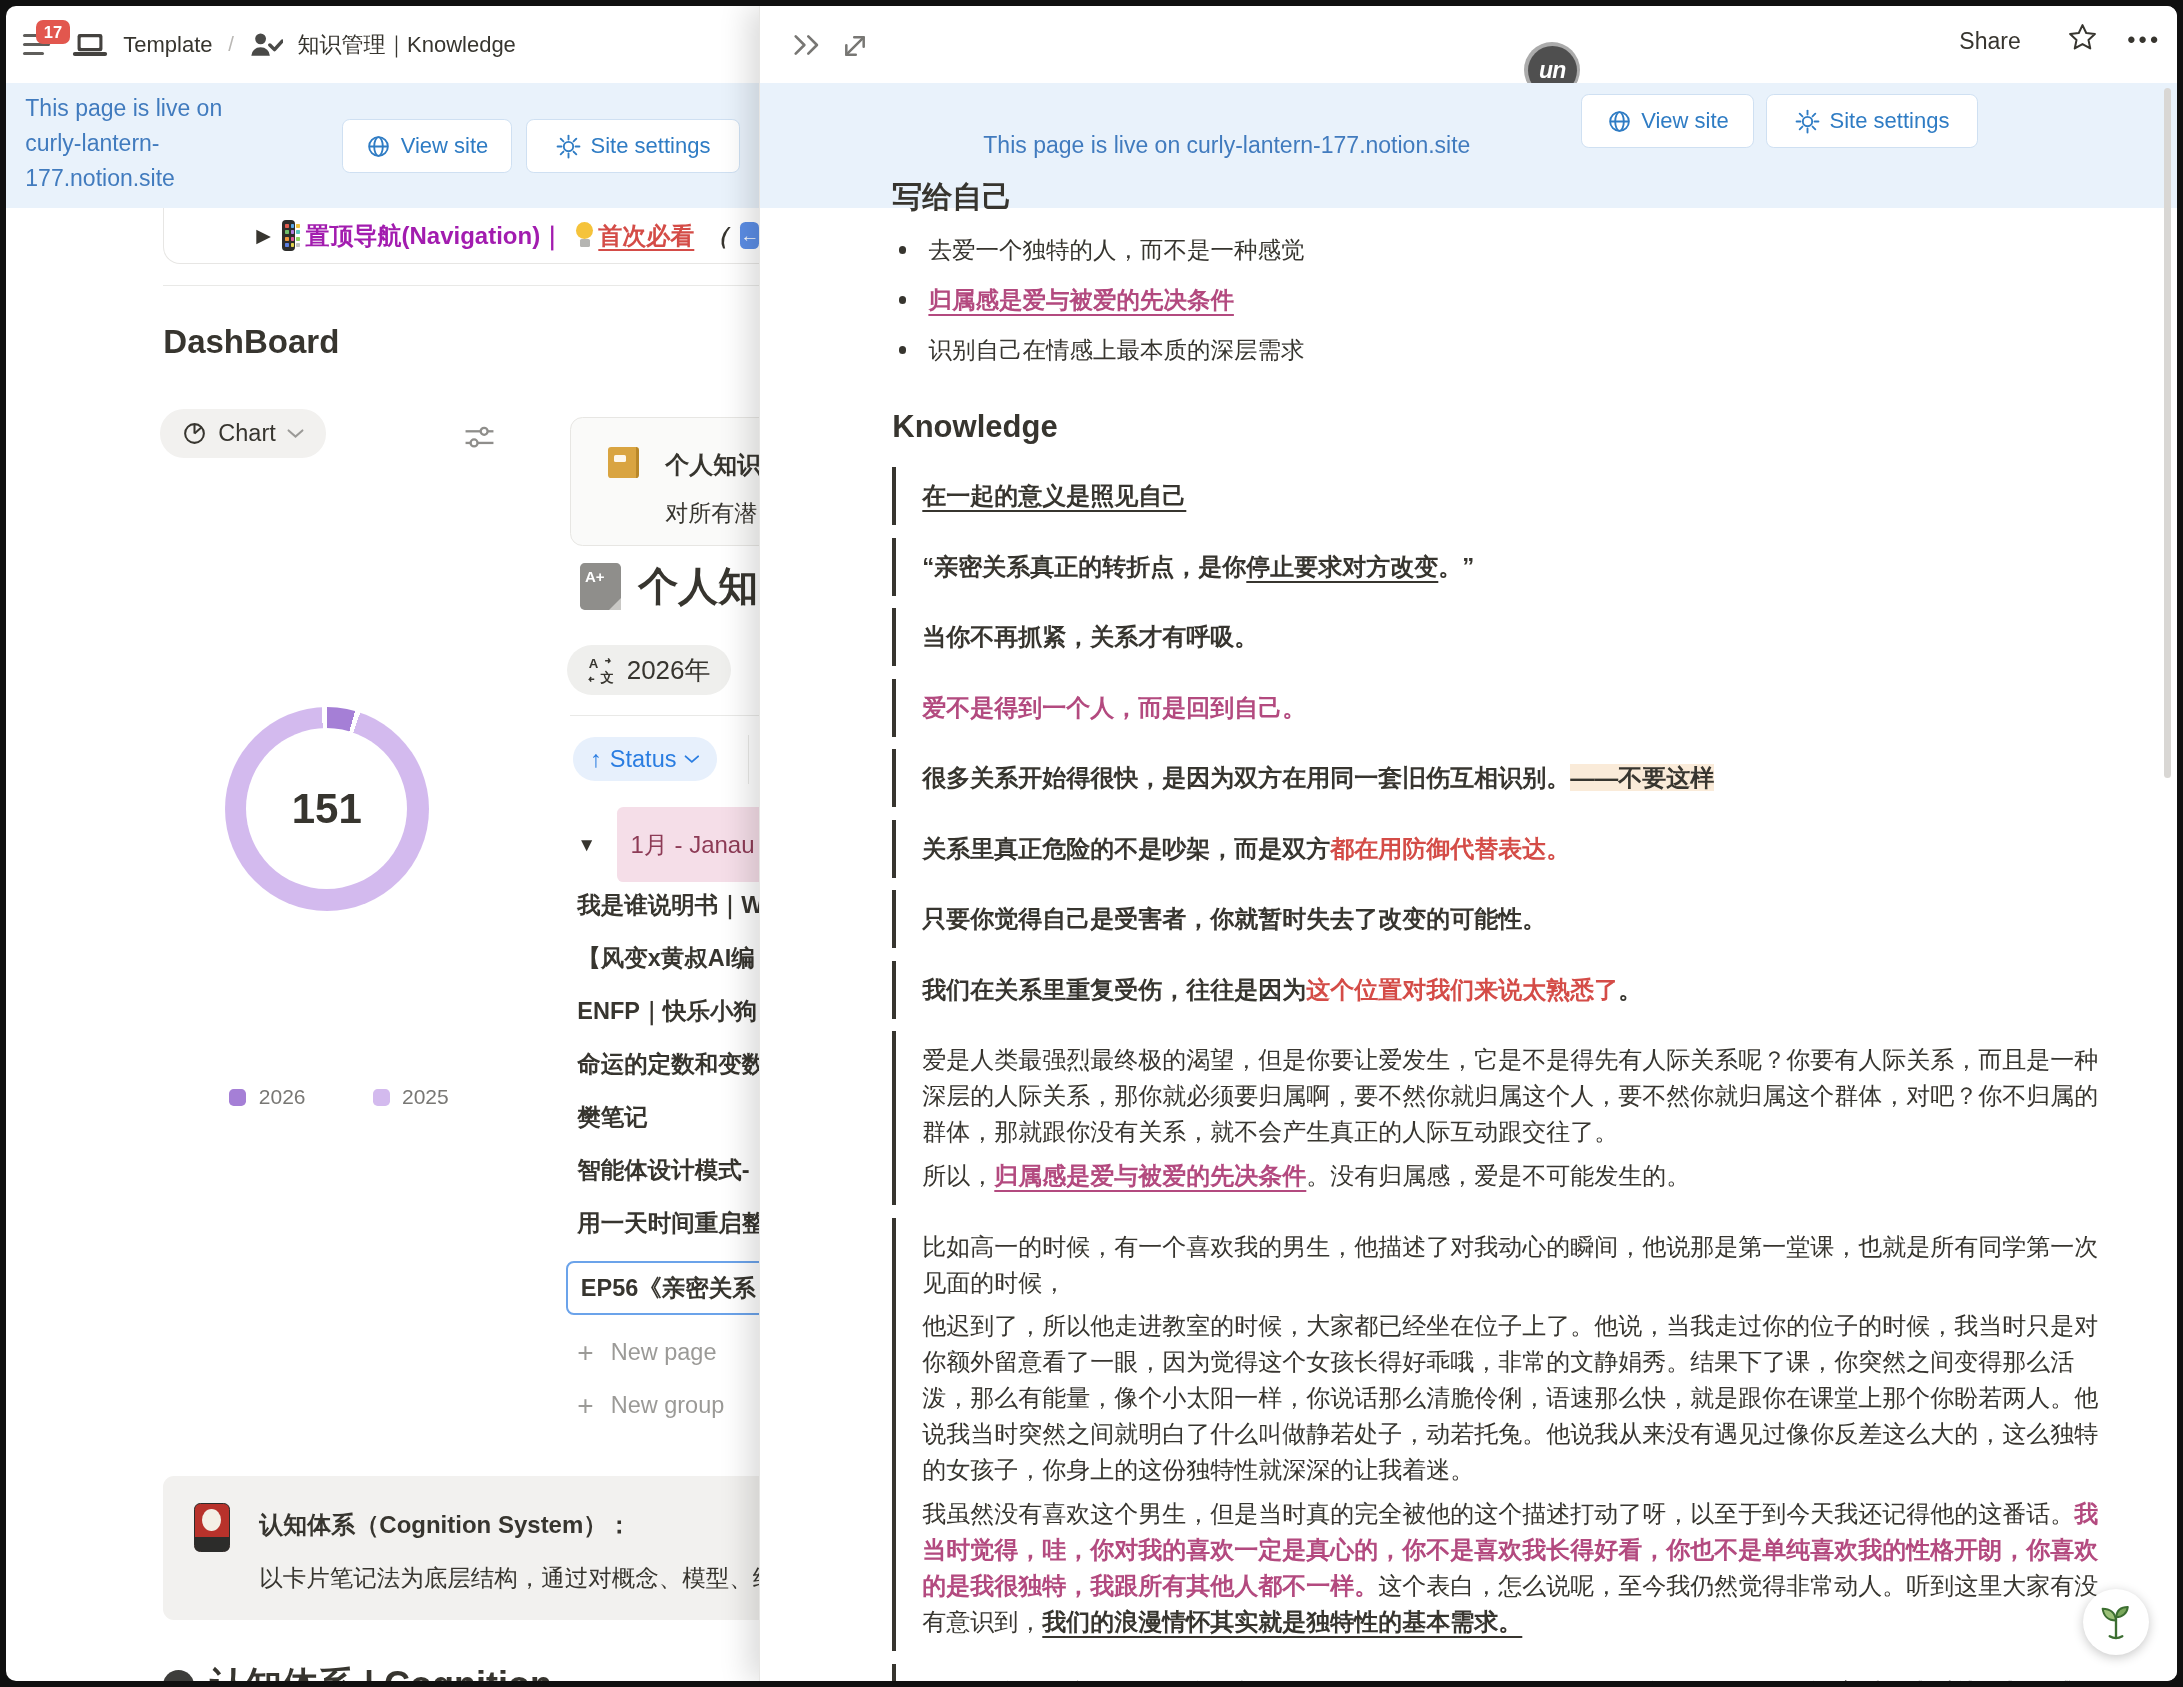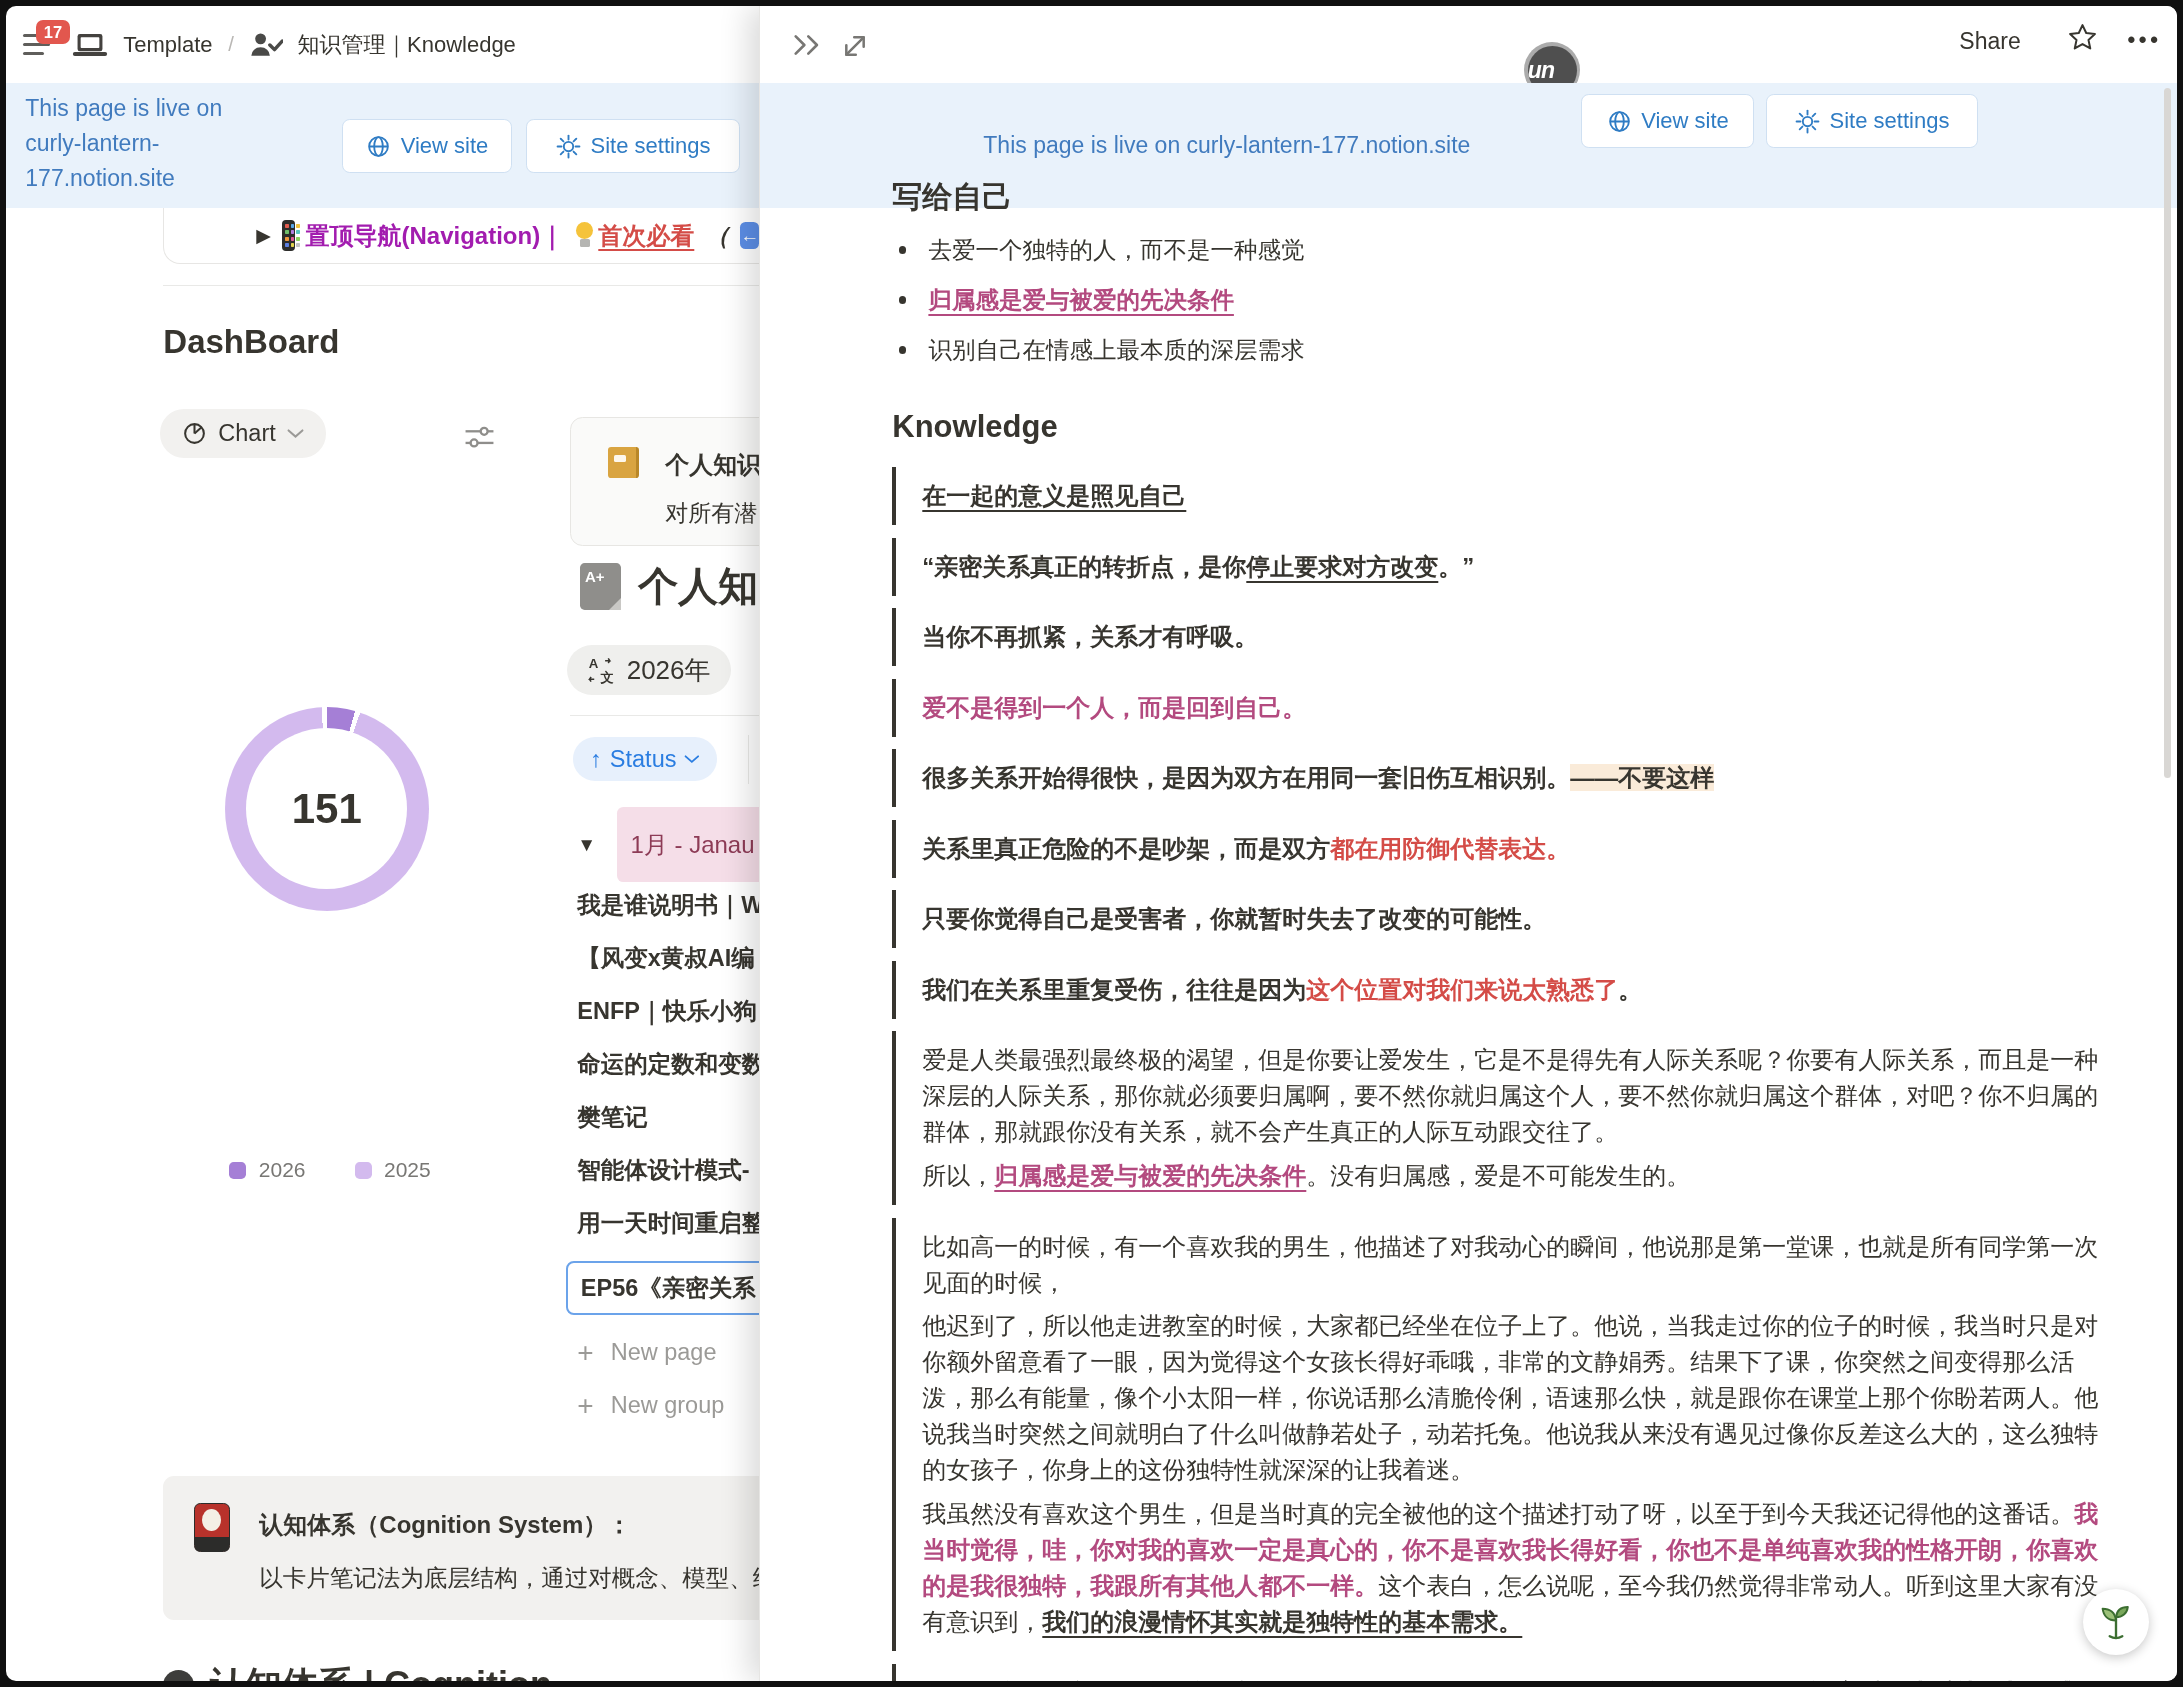--- a/index.html
+++ b/index.html
@@ -33,21 +33,21 @@
   .divider-h{position:absolute;background:#e9e9e7;height:0.8px;}
   .dash-title{position:absolute;left:157px;top:317px;font-size:33px;font-weight:bold;}
   .chart-pill{position:absolute;left:154px;top:403px;height:49px;border-radius:24px;background:#f2f1ef;display:flex;align-items:center;gap:11px;padding:0 22px;cursor:pointer;}
   .chart-pill span{font-size:23.5px;font-weight:500;color:#37352f;}
   .icon{display:inline-block;line-height:0;}
 
   
   .donut{position:absolute;left:219px;top:701px;width:204px;height:204px;border-radius:50%;background:conic-gradient(from 0deg,#a57fd6 0deg 16deg,#fff 16deg 19deg,#d3baee 19deg 357deg,#fff 357deg 360deg);}
   .donut-hole{position:absolute;left:21px;top:21px;width:161px;height:161px;border-radius:50%;background:#fff;display:flex;align-items:center;justify-content:center;}
   .donut-hole span{font-size:42px;font-weight:600;color:#37352f;}
-  .legend{position:absolute;left:223px;top:1152px;display:flex;gap:49px;}
+  .legend{position:absolute;left:223px;top:1079px;display:flex;gap:67px;}
   .legend-item{display:flex;align-items:center;gap:12.5px;}
   .legend-swatch{width:17px;height:17px;border-radius:4.7px;}
   .legend-label{font-size:21px;color:#787774;}
 
   
   .preview-card{position:absolute;left:564px;top:411px;width:204px;height:127px;background:#fafaf9;border:0.8px solid #e7e6e3;border-radius:12.5px;}
   .preview-card .book{position:absolute;left:38px;top:28px;}
   .preview-title{position:absolute;left:94px;top:31px;font-size:24px;font-weight:bold;white-space:nowrap;}
   .preview-sub{position:absolute;left:94px;top:80px;font-size:23px;white-space:nowrap;}
   .page-title-row{position:absolute;left:574px;top:553px;display:flex;align-items:center;gap:17px;}
@@ -77,21 +77,21 @@
   .bottom-heading .dot-icon{width:31px;height:31px;border-radius:50%;background:#3d3d3b;}
   .bottom-heading b{font-size:36px;white-space:nowrap;}
 
   
   .right-panel{position:absolute;left:753px;top:0;width:1418px;height:1675px;background:#fff;border-left:0.8px solid #e6e5e3;box-shadow:-11px 0 28px rgba(0,0,0,.14);}
   .rp-topbar-icon{position:absolute;top:23.5px;cursor:pointer;}
   .share-label{position:absolute;left:1199px;top:22px;font-size:23px;color:#37352f;cursor:pointer;}
   .star-wrap{position:absolute;left:1307px;top:15.7px;cursor:pointer;}
   .dots{position:absolute;left:1367px;top:20.4px;font-size:23.5px;color:#37352f;letter-spacing:3.1px;cursor:pointer;}
   .avatar{position:absolute;left:764px;top:36px;width:56px;height:56px;border-radius:50%;background:#ababab;display:flex;align-items:center;justify-content:center;box-shadow:0 0 0 2.4px rgba(255,255,255,.55);cursor:pointer;}
-  .avatar .inner{width:49px;height:49px;border-radius:50%;background:#4f4f4f;display:flex;align-items:center;}
+  .avatar .inner{width:49px;height:49px;border-radius:50%;background:#4f4f4f;display:flex;align-items:center;justify-content:center;}
   .avatar .inner span{color:#fff;font-size:23px;font-weight:bold;font-style:italic;letter-spacing:-0.8px;}
   .scroll-thumb{position:absolute;left:1404px;top:82px;width:7px;height:690px;border-radius:3.9px;background:#d9d7d4;cursor:pointer;}
 
   
   .doc-col{position:absolute;left:132px;top:172px;width:1224px;}
   .doc-h1{font-size:30px;font-weight:bold;line-height:38px;margin:0 0 15.7px 0;}
   .doc-ul{list-style:none;margin:0;padding:0;}
   .doc-ul li{display:flex;align-items:flex-start;gap:22px;margin-bottom:14px;font-size:23.5px;line-height:36px;}
   .bullet-dot{flex:0 0 auto;width:7.8px;height:7.8px;border-radius:50%;background:#37352f;margin-top:14px;margin-left:6.3px;}
   .doc-h2{font-size:31px;font-weight:bold;line-height:41px;margin:38px 0 20.4px 0;}

